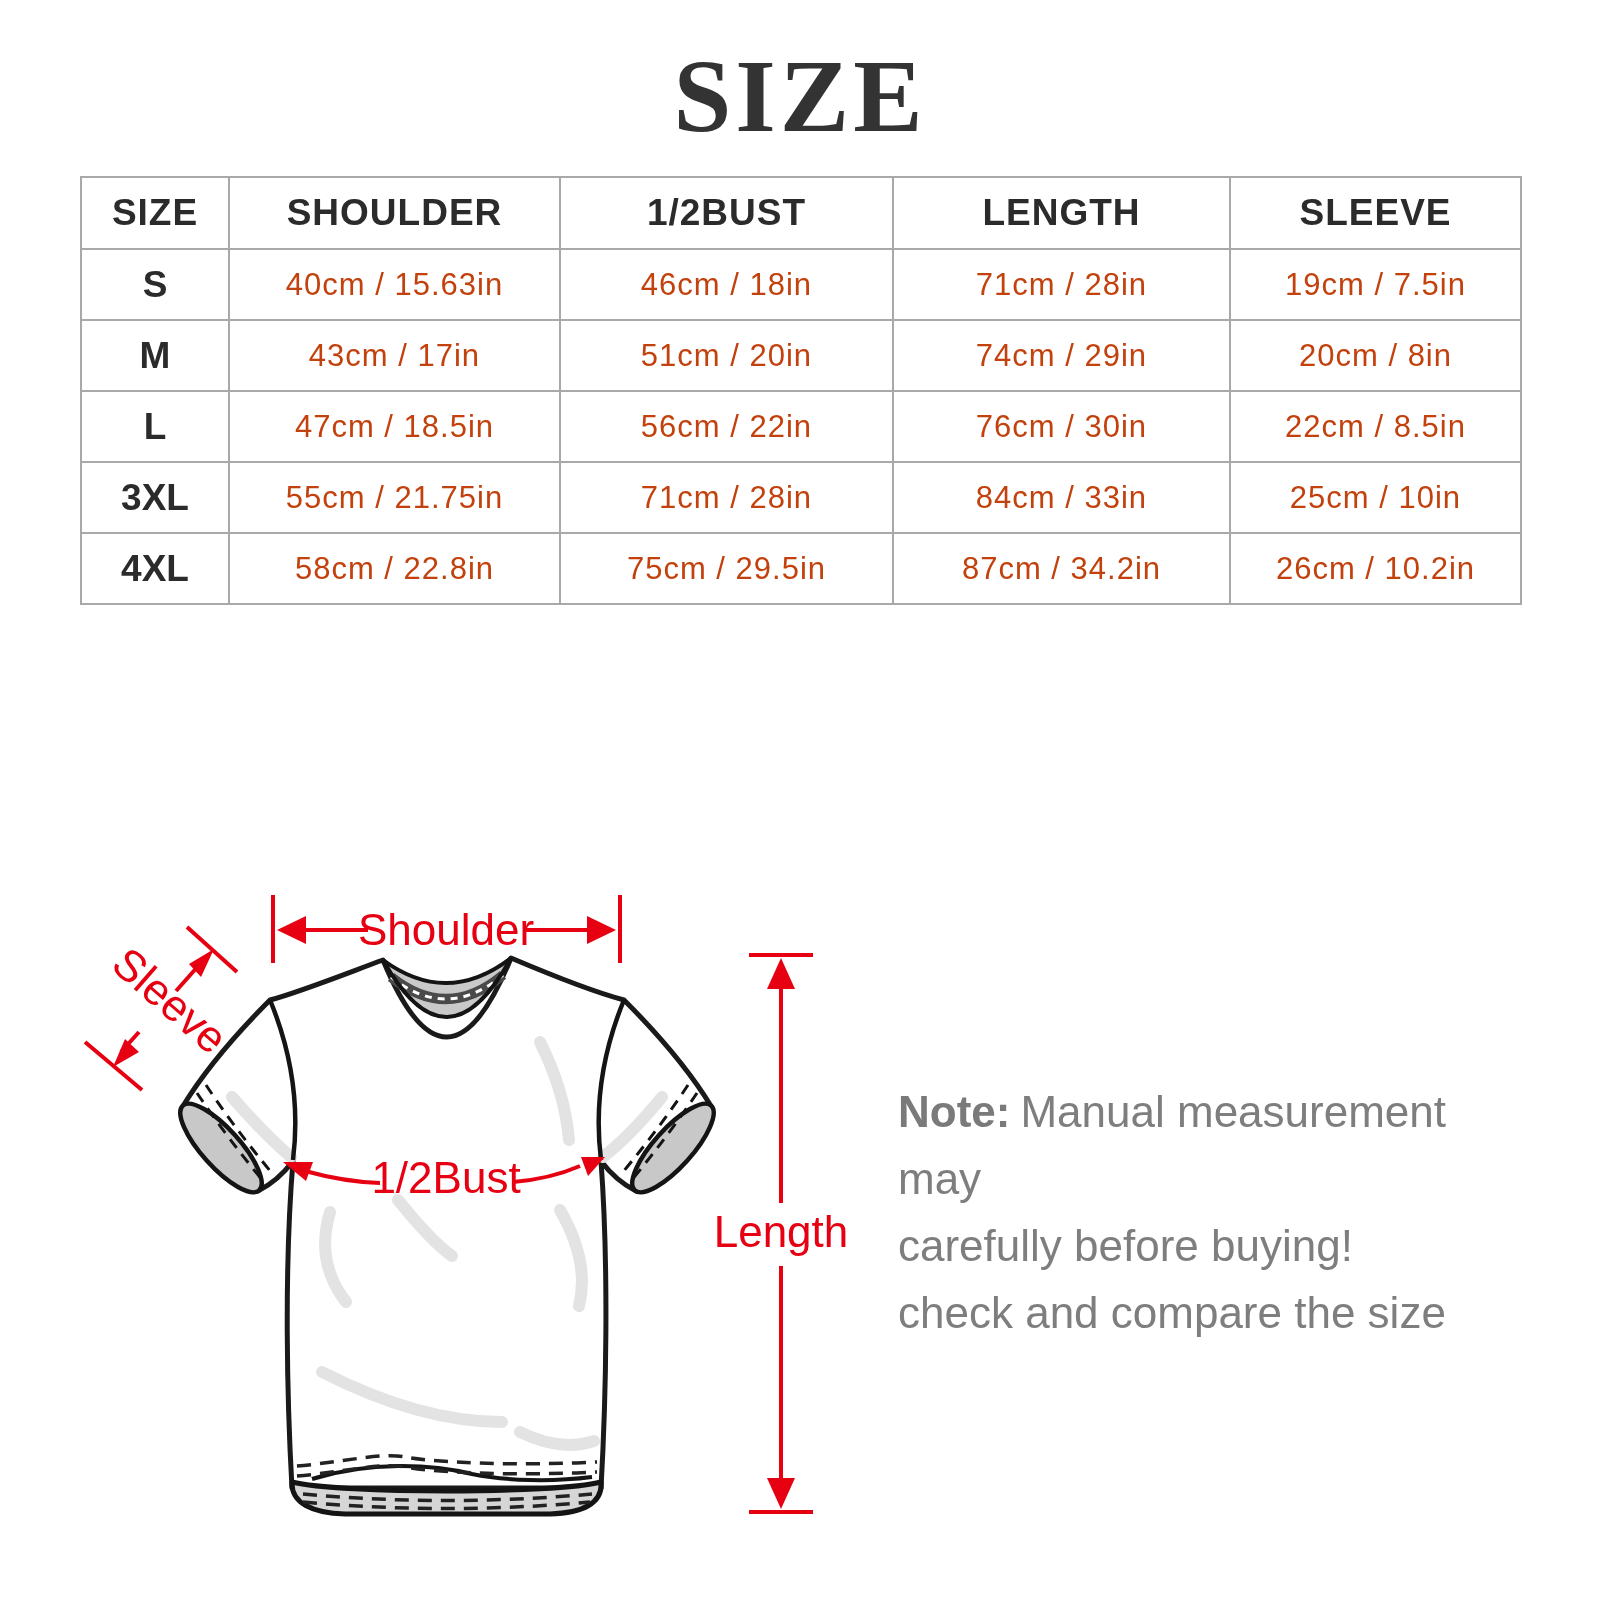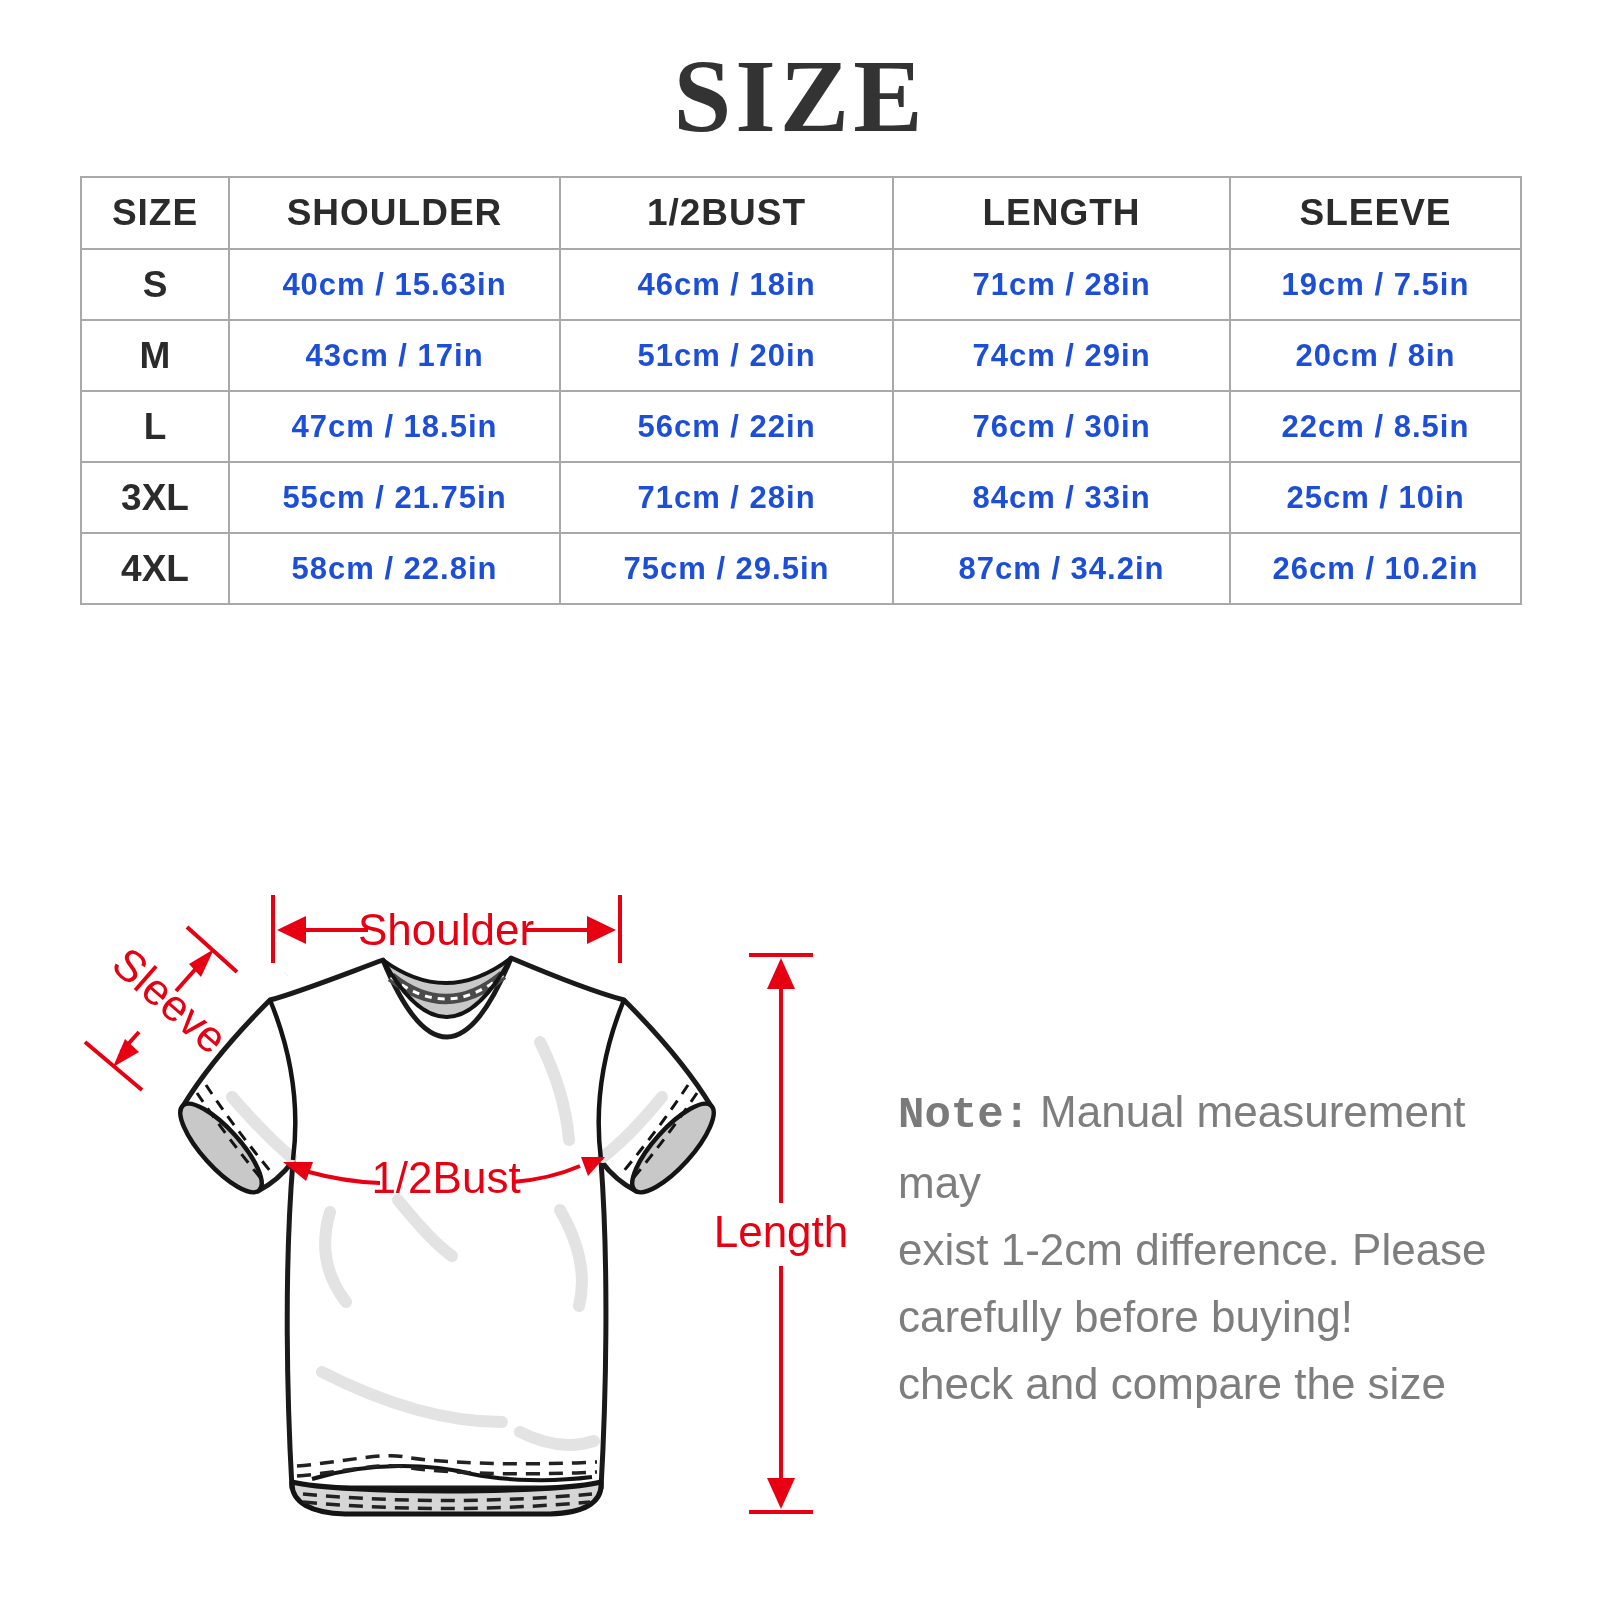--- a/index.html
+++ b/index.html
@@ -21,27 +21,27 @@
   }
   table.size-table th, table.size-table td {
     border:2px solid #a9a9a9; text-align:center; vertical-align:middle;
     padding:0;
   }
   table.size-table th {
     height:70px; font-size:37px; font-weight:700; color:#2b2b2b;
     letter-spacing:1px;
   }
   td.c-size { height:69px; font-size:37px; font-weight:700; color:#2b2b2b; }
-  td.c-val  { height:69px; font-size:31px; font-weight:700; color:#1d4ed8; letter-spacing:1px; }
+  td.c-val  { height:69px; font-size:31px; font-weight:400; color:#c2410c; letter-spacing:1px; }
   .diagram-svg { position:absolute; left:0; top:840px; }
   .note-block {
     position:absolute; left:898px; top:1078px; width:600px;
     font-size:44px; line-height:67px; color:#7e7e7e;
   }
-  .note-block b { font-weight:700; color:#7a7a7a; margin-right:10px;font-family:Liberation Mono, monospace; }
+  .note-block b { font-weight:700; color:#7a7a7a; margin-right:10px; }
   .red-label {
     font-family:"Liberation Sans", sans-serif;
     font-size:44px; fill:#e60012;
   }
 </style>
 </head>
 <body>
 
 <div class="page-title">SIZE</div>
 
@@ -196,16 +196,15 @@
       <line x1="781" y1="1266" x2="781" y2="1485" stroke-width="4"></line>
       <polygon points="781,958 767,989 795,989" stroke="none"></polygon>
       <polygon points="781,1509 767,1478 795,1478" stroke="none"></polygon>
       <text class="red-label" x="781" y="1247" text-anchor="middle" stroke="none">Length</text>
     </g>
   </g>
 </svg>
 
 <div class="note-block">
   <div><b>Note:</b><span>Manual measurement may</span></div>
-  <div>exist 1-2cm difference. Please</div>
   <div>carefully before buying!</div>
   <div>check and compare the size</div>
 </div>
 
 </body></html>

